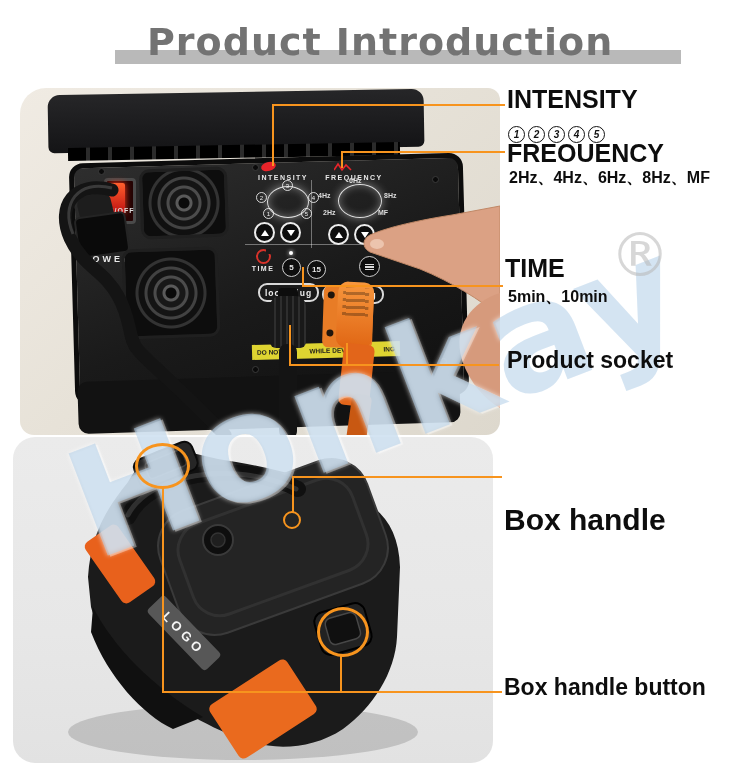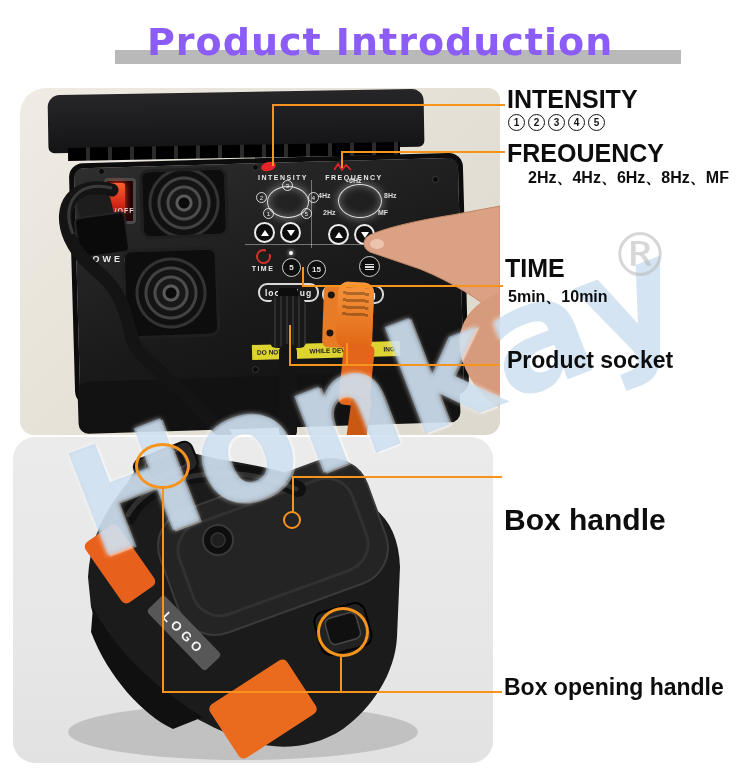--- a/index.html
+++ b/index.html
@@ -4,31 +4,31 @@
 <style>
   html,body{margin:0;padding:0;}
   body{width:750px;height:769px;position:relative;background:#ffffff;
        font-family:"Liberation Sans","DejaVu Sans",sans-serif;overflow:hidden;}
   .abs{position:absolute;}
 
   
   #title-bar{left:115px;top:50px;width:566px;height:14px;background:#b9b9b9;z-index:2;}
   #page-title{left:147px;top:20px;width:560px;z-index:3;
     font-family:"DejaVu Sans",sans-serif;font-weight:bold;font-size:38px;
-    letter-spacing:1px;color:#8b5cf6;white-space:nowrap;}
+    letter-spacing:1px;color:#737373;white-space:nowrap;}
 
   
   .blk{color:#0d0d0d;font-weight:bold;z-index:6;white-space:nowrap;}
   #lbl-intensity{left:507px;top:85px;font-size:25px;}
-  #lbl-levels{left:508px;top:112px;z-index:6;}
+  #lbl-levels{left:508px;top:124px;z-index:6;font-style:italic;}
   .lvl{width:15px;height:15px;border:1.5px solid #111;border-radius:50%;
        display:inline-flex;align-items:center;justify-content:center;
        font-size:10px;font-weight:bold;color:#111;margin-right:3px;}
   #lbl-frequency{left:507px;top:139px;font-size:25px;}
-  #lbl-freq-sub{left:528px;top:168px;font-size:16px;}
+  #lbl-freq-sub{left:509px;top:168px;font-size:16px;}
   #lbl-time{left:505px;top:254px;font-size:25px;}
   #lbl-time-sub{left:508px;top:287px;font-size:16px;}
   #lbl-handle{left:507px;top:347px;font-size:23px;}
   #lbl-boxhandle{left:504px;top:459px;font-size:30px;margin-top:44px;}
   #lbl-boxopen{left:504px;top:674px;font-size:23px;}
 
   
   .ln{background:#F7941E;z-index:5;}
   .ring{border:2px solid #F7941E;border-radius:50%;z-index:5;background:transparent;}
 
@@ -285,13 +285,13 @@
 <div class="abs blk" id="lbl-intensity">INTENSITY</div>
 <div class="abs" id="lbl-levels">
   <span class="lvl">1</span><span class="lvl">2</span><span class="lvl">3</span><span class="lvl">4</span><span class="lvl">5</span>
 </div>
 <div class="abs blk" id="lbl-frequency">FREOUENCY</div>
 <div class="abs blk" id="lbl-freq-sub">2Hz、4Hz、6Hz、8Hz、MF</div>
 <div class="abs blk" id="lbl-time">TIME</div>
 <div class="abs blk" id="lbl-time-sub">5min、10min</div>
 <div class="abs blk" id="lbl-handle">Product socket</div>
 <div class="abs blk" id="lbl-boxhandle">Box handle</div>
-<div class="abs blk" id="lbl-boxopen">Box opening handle</div>
+<div class="abs blk" id="lbl-boxopen">Box handle button</div>
 
 </body></html>

